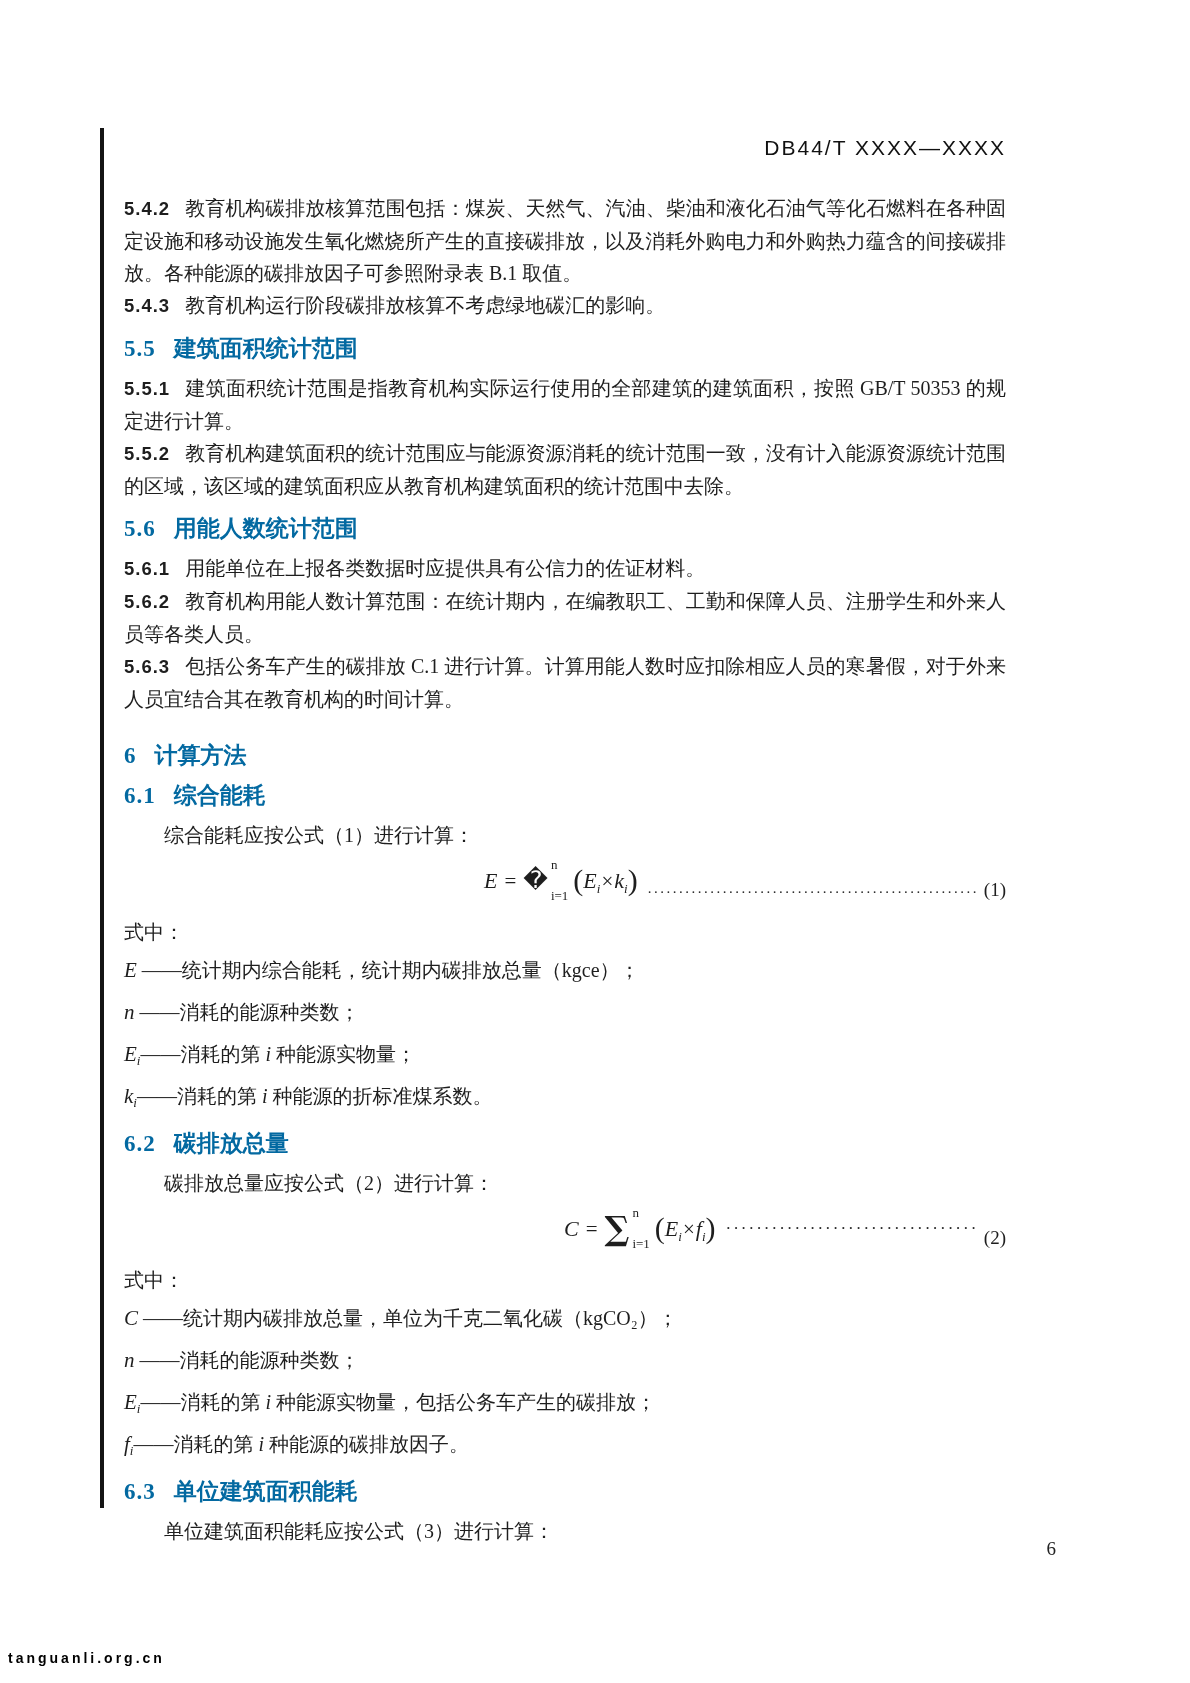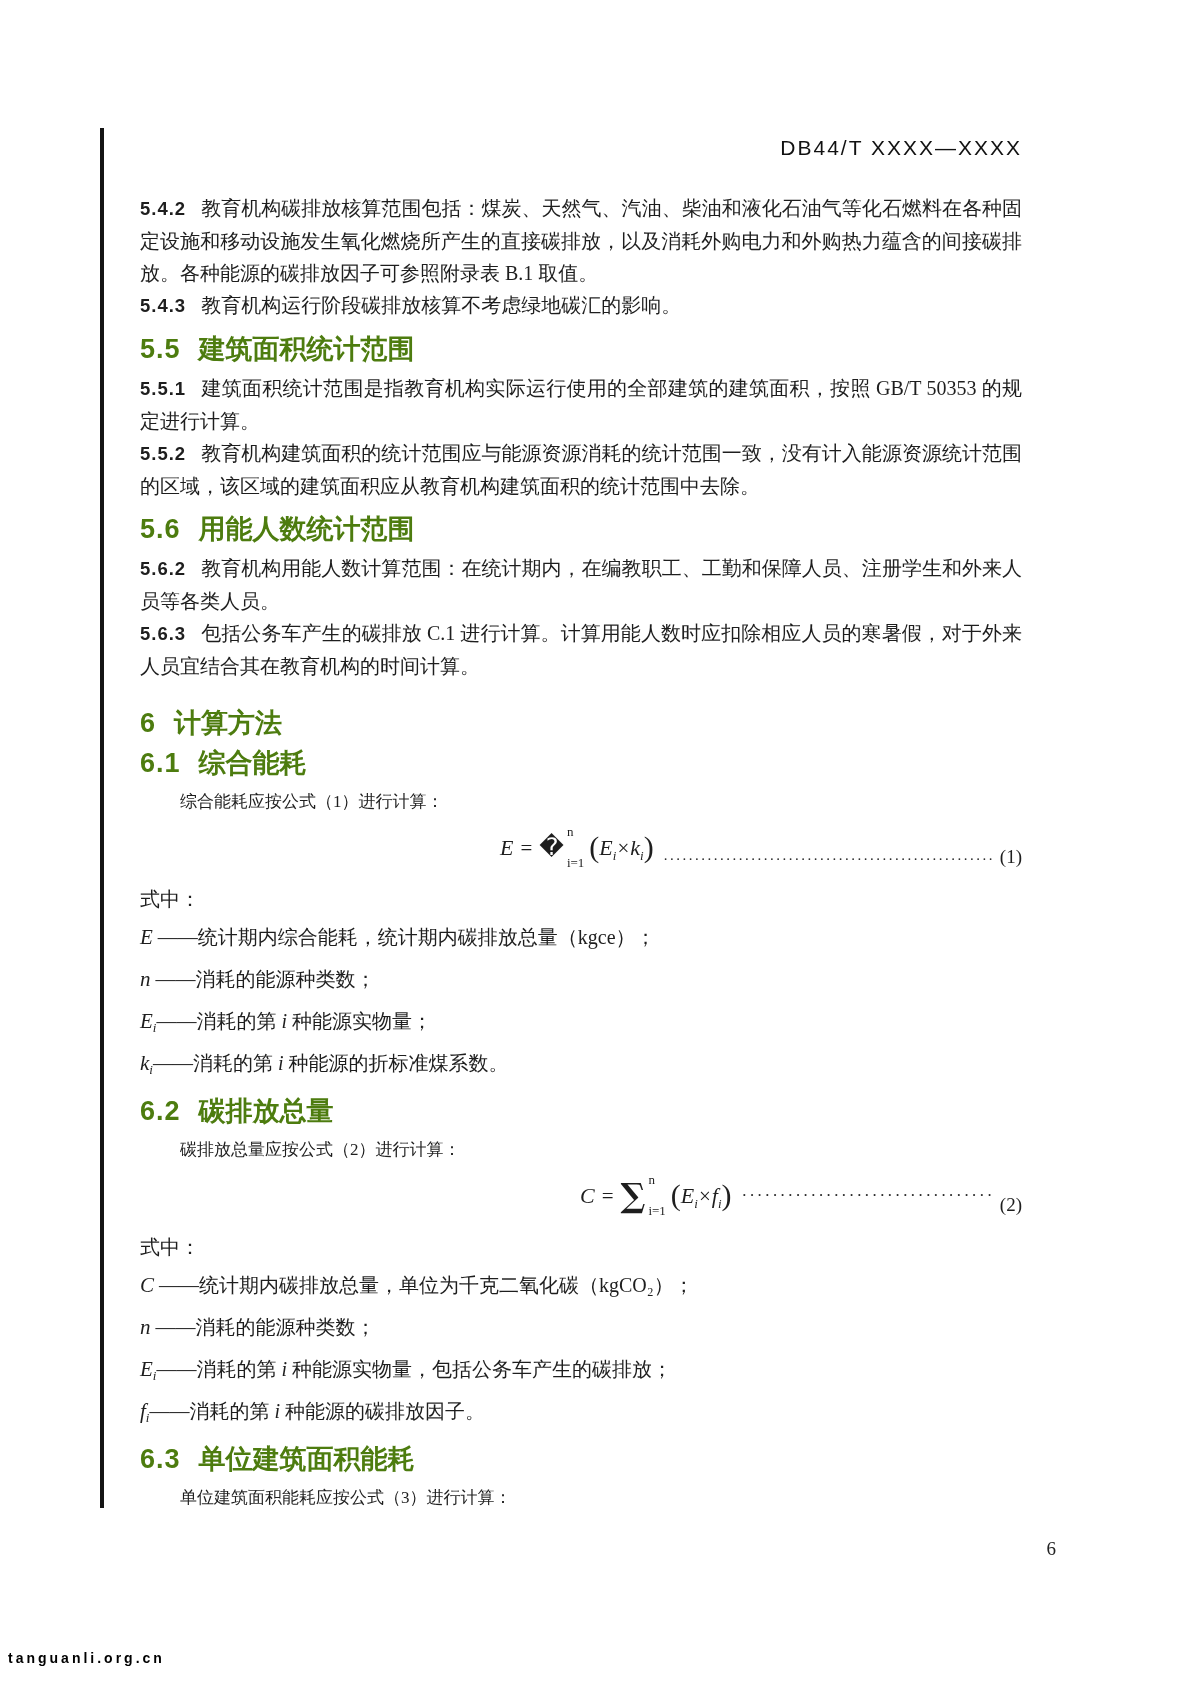--- a/index.html
+++ b/index.html
@@ -3,36 +3,36 @@
 <meta charset="utf-8">
 <style>
   html,body { margin:0; padding:0; background:#888; }
   .page {
     position:relative; width:1190px; height:1683px; margin:0 auto;
     background:#ffffff; overflow:hidden;
     font-family:"Liberation Serif","DejaVu Serif",serif;
     color:#1e1e1e;
   }
   .scan-line { position:absolute; left:100px; top:128px; width:4px; height:1380px; background:#141414; }
-  .content { position:absolute; left:140px; top:136px; width:882px; }
+  .content { position:absolute; left:124px; top:136px; width:882px; }
 
   .doc-header { text-align:right; font-family:"Liberation Sans","DejaVu Sans",sans-serif;
     font-size:21px; letter-spacing:2px; color:#111; height:24px; line-height:24px; }
 
   .clause { margin:0; font-size:20px; line-height:32px; text-align:justify; }
   .clause.first { margin-top:32px; }
   .clause-num { font-family:"Liberation Sans","DejaVu Sans",sans-serif; font-weight:700;
     font-size:18.5px; letter-spacing:1px; margin-right:15px; }
 
-  .sec-head { margin:14px 0 10px 0; font-family:Liberation Sans, sans-serif;
-    font-weight:700; font-size:27px; line-height:26px; color:#4d7c0f; }
+  .sec-head { margin:14px 0 10px 0; font-family:Liberation Serif, serif;
+    font-weight:700; font-size:23px; line-height:26px; color:#0369a1; }
   .sec-head.chapter { margin:28px 0 4px 0; }
   .sec-num { letter-spacing:1px; margin-right:18px; }
 
-  .indent-p { margin:6px 0 0 0; font-size:17px; line-height:32px; text-indent:40px; }
+  .indent-p { margin:6px 0 0 0; font-size:20px; line-height:32px; text-indent:40px; }
 
   .formula-row { display:flex; align-items:center; margin:8px 0 6px 0; height:48px; }
   .f-lead1 { width:360px; flex:none; }
   .f-lead2 { width:440px; flex:none; }
   .f-body { white-space:nowrap; font-size:21px; flex:none; }
   .f-var { font-style:italic; font-family:"Liberation Serif","DejaVu Serif",serif; font-size:22px; }
   .f-eq { margin:0 7px; }
   .f-sum { display:inline-flex; align-items:center; vertical-align:middle; position:relative; top:-3px; }
   .f-op1 { font-family:"DejaVu Sans",sans-serif; font-size:24px; line-height:1; }
   .f-op2 { font-family:"DejaVu Serif",serif; font-size:33px; line-height:1; font-weight:700; }
@@ -84,20 +84,23 @@
       <span class="clause-num">5.5.1</span><span class="clause-text">建筑面积统计范围是指教育机构实际运行使用的全部建筑的建筑面积，按照 GB/T 50353 的规定进行计算。</span>
     </p>
     <p class="clause">
       <span class="clause-num">5.5.2</span><span class="clause-text">教育机构建筑面积的统计范围应与能源资源消耗的统计范围一致，没有计入能源资源统计范围的区域，该区域的建筑面积应从教育机构建筑面积的统计范围中去除。</span>
     </p>
 
     <h3 class="sec-head">
       <span class="sec-num">5.6</span><span class="sec-title">用能人数统计范围</span>
     </h3>
 
+    <p class="clause">
+      <span class="clause-num">5.6.1</span><span class="clause-text">用能单位在上报各类数据时应提供具有公信力的佐证材料。</span>
+    </p>
     <p class="clause">
       <span class="clause-num">5.6.2</span><span class="clause-text">教育机构用能人数计算范围：在统计期内，在编教职工、工勤和保障人员、注册学生和外来人员等各类人员。</span>
     </p>
     <p class="clause">
       <span class="clause-num">5.6.3</span><span class="clause-text">包括公务车产生的碳排放 C.1 进行计算。计算用能人数时应扣除相应人员的寒暑假，对于外来人员宜结合其在教育机构的时间计算。</span>
     </p>
 
     <h3 class="sec-head chapter">
       <span class="sec-num">6</span><span class="sec-title">计算方法</span>
     </h3>

